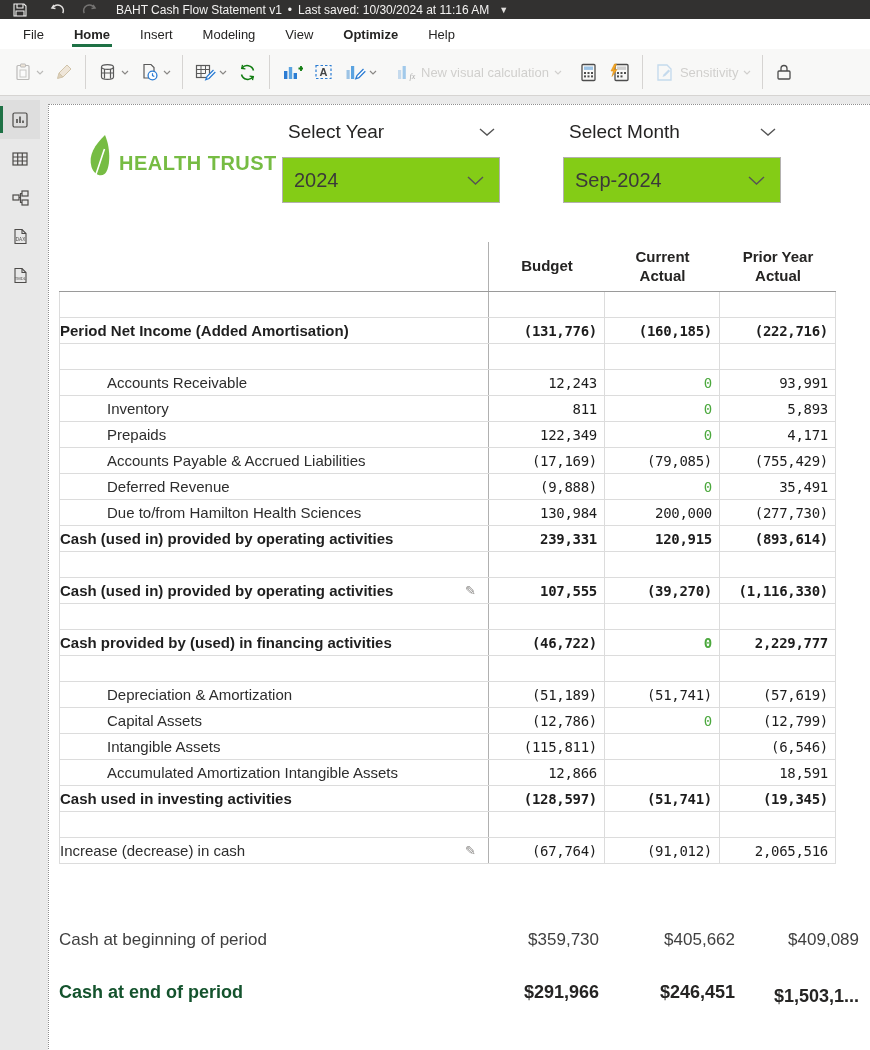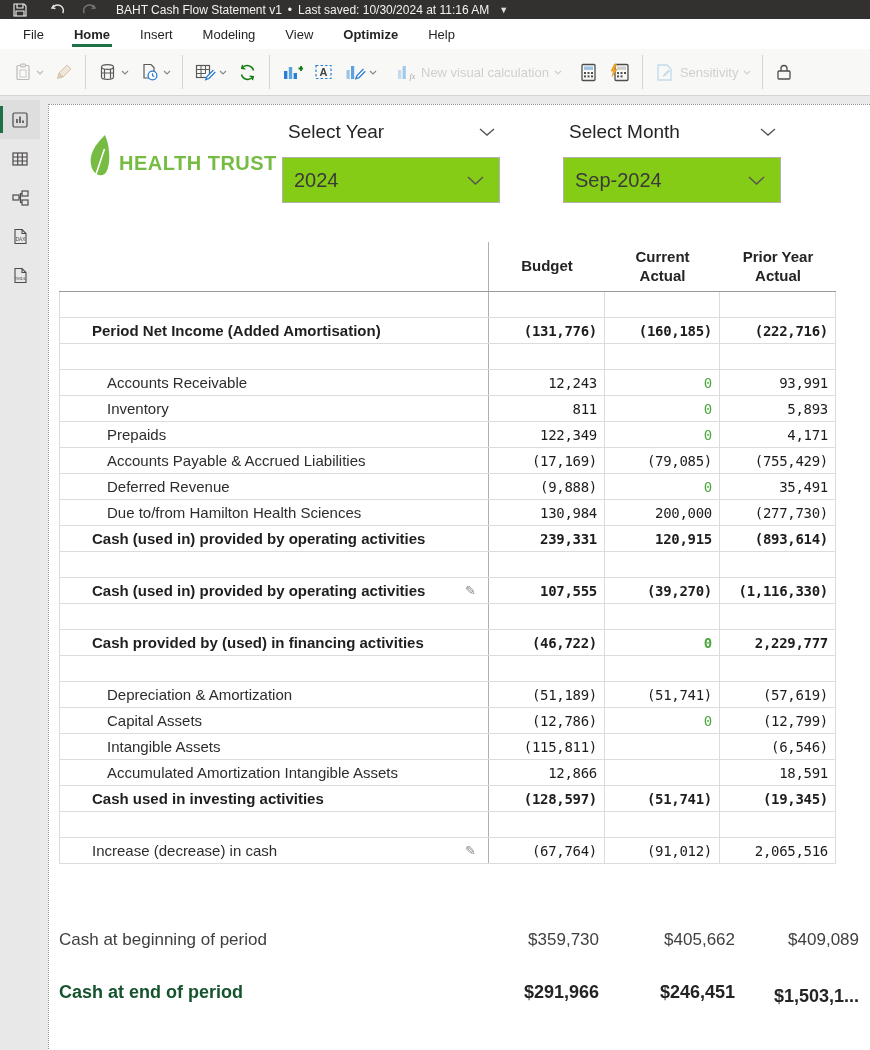--- a/index.html
+++ b/index.html
@@ -63,21 +63,21 @@
 
   
   .matrix{position:absolute;left:10px;top:137px;width:777px;font-size:15px;color:#333;}
   .m-header{display:grid;grid-template-columns:430px 116px 115px 116px;height:50px;}
   .m-header .hc{display:flex;align-items:center;justify-content:center;text-align:center;
     font-weight:bold;color:var(--ink);line-height:1.22;font-size:15px;}
   .m-header .hc.lbl{border-right:1px solid var(--gridline-dark);}
   .m-header{border-bottom:1px solid #9a9a9a;}
   .t-row{display:grid;grid-template-columns:430px 116px 115px 116px;height:26px;border-bottom:1px solid var(--gridline);}
   .t-row > div{display:flex;align-items:center;}
-  .t-row .c-label{padding-left:32px;border-left:1px solid var(--gridline);border-right:1px solid var(--gridline-dark);position:relative;color:#2d2d2d;}
+  .t-row .c-label{border-left:1px solid var(--gridline);border-right:1px solid var(--gridline-dark);position:relative;color:#2d2d2d;}
   .t-row .c-label.indent{padding-left:47px;}
   .t-row .c-v{justify-content:flex-end;padding-right:7px;font-family:"DejaVu Sans Mono","Liberation Mono",monospace;
     font-size:14px;color:#1c1c1c;letter-spacing:-0.3px;}
   .t-row .c-v1,.t-row .c-v2{border-right:1px solid var(--gridline);}
   .t-row .c-v3{border-right:1px solid var(--gridline);}
   .t-row.bold .c-label{font-weight:bold;color:#1f1f1f;}
   .t-row.bold .c-v{font-weight:bold;}
   .v-green{color:var(--zerogreen) !important;}
   .pencil{position:absolute;right:12px;top:50%;transform:translateY(-54%);color:#8a8886;font-size:13px;}
 

